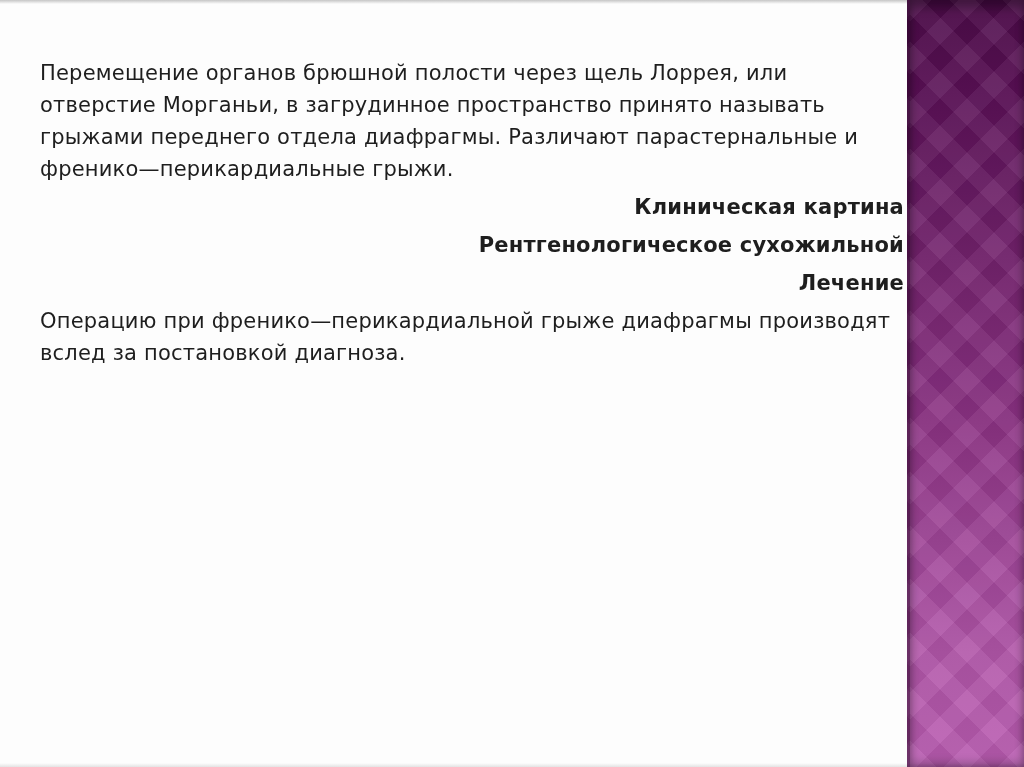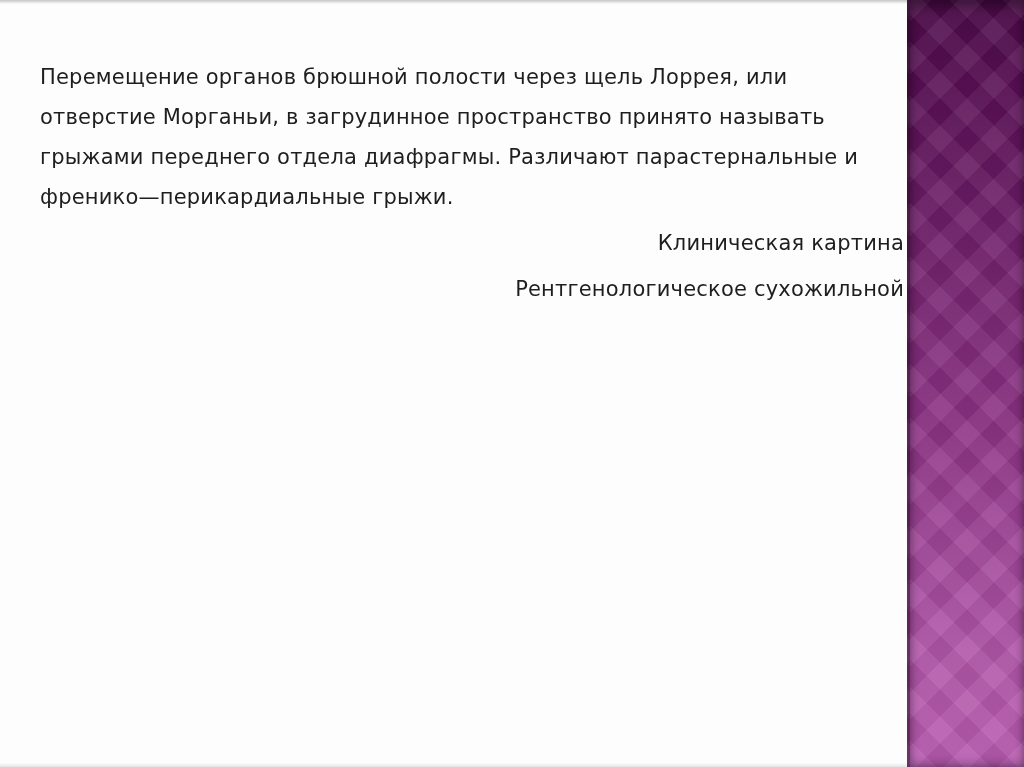--- a/index.html
+++ b/index.html
@@ -37,31 +37,31 @@
     background: linear-gradient(to top, rgba(0,0,0,0.10), rgba(0,0,0,0));
     pointer-events: none;
   }
   .content {
     position: absolute;
     left: 40px;
     top: 57px;
     width: 864px;
     color: #1e1e1e;
     font-size: 21px;
-    line-height: 40px;
+    line-height: 32px;
     letter-spacing: 0.2px;
   }
   .para {
     margin: 0 0 6px 0;
     white-space: pre-line;
     text-align: left;
   }
   .heading {
     margin: 0 0 6px 0;
-    font-weight: normal;
+    font-weight: bold;
     text-align: right;
     white-space: pre-line;
   }
   .stripe {
     position: absolute;
     top: 0;
     right: 0;
     width: 114px;
     height: 767px;
     background-image:
@@ -76,15 +76,18 @@
 <body>
 
 <div class="slide">
   <div class="content">
     <p class="para">Перемещение органов брюшной полости через щель Лоррея, или
 отверстие Морганьи, в загрудинное пространство принято называть
 грыжами переднего отдела диафрагмы. Различают парастернальные и
 френико—перикардиальные грыжи.</p>
     <p class="heading">Клиническая картина</p>
     <p class="heading">Рентгенологическое сухожильной</p>
+    <p class="heading">Лечение</p>
+    <p class="para">Операцию при френико—перикардиальной грыже диафрагмы производят
+вслед за постановкой диагноза.</p>
   </div>
   <div class="stripe"></div>
 </div>
 
 </body></html>

